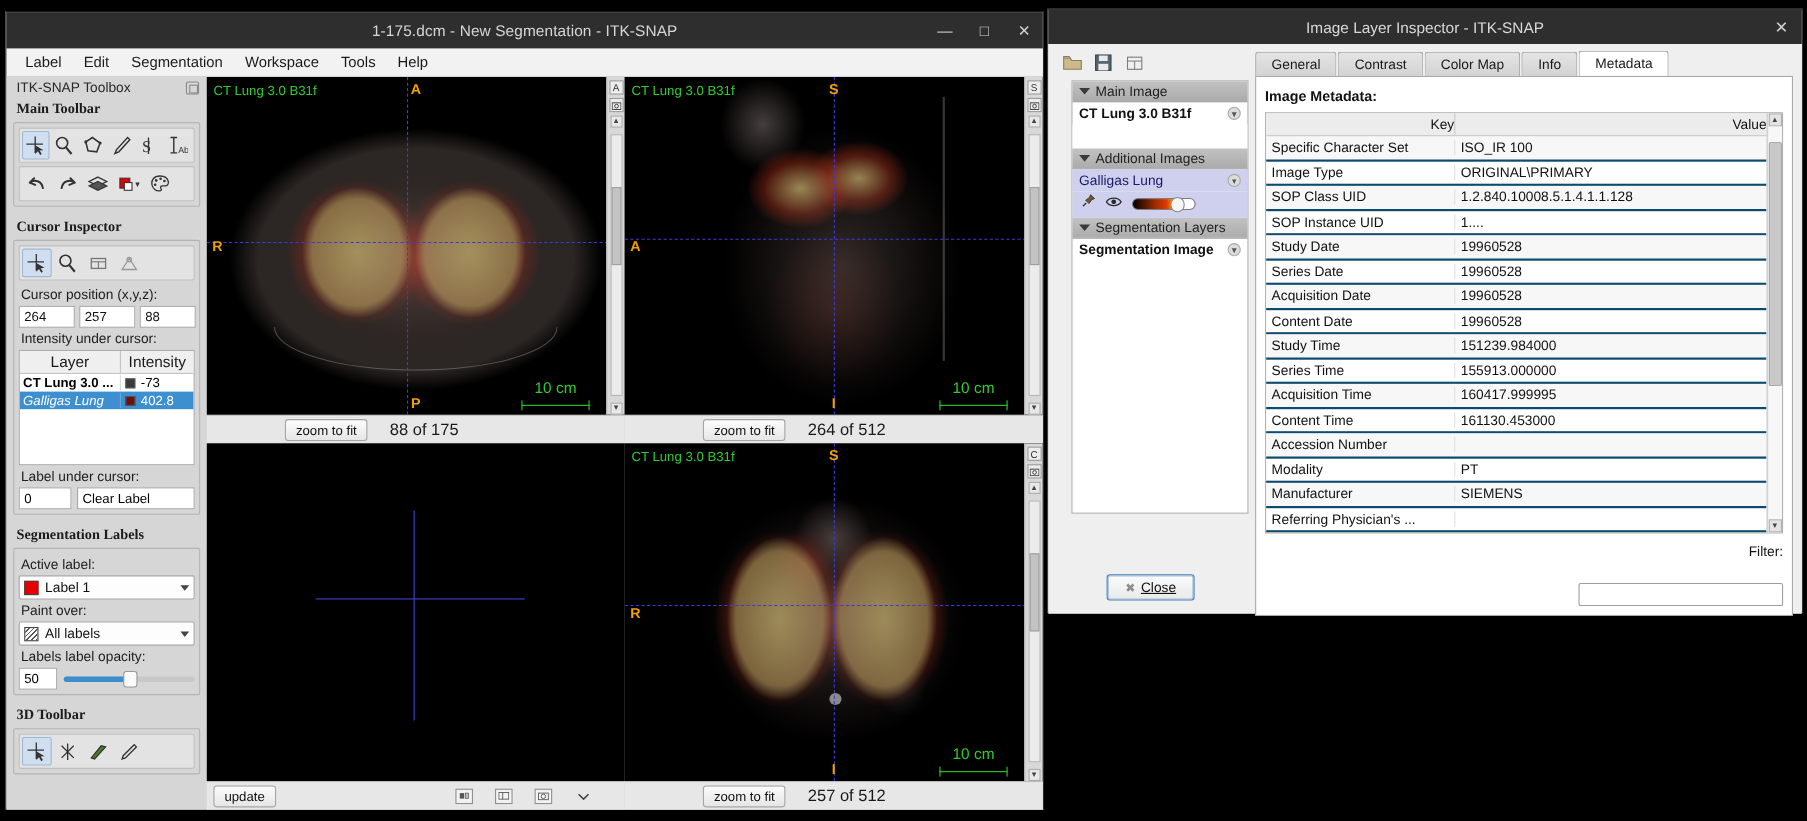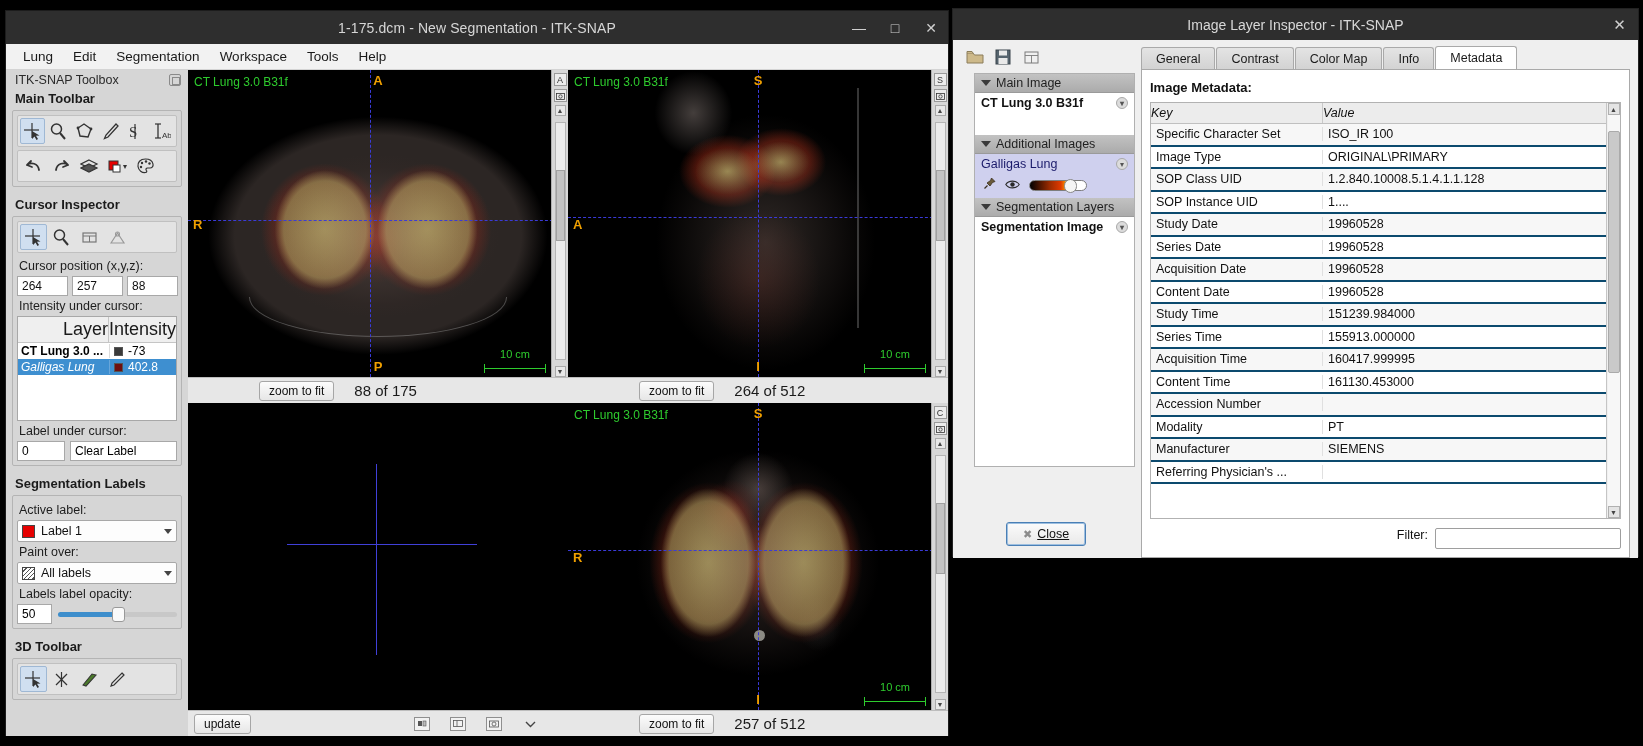--- a/index.html
+++ b/index.html
@@ -35,21 +35,21 @@
 
   
   .toolbox { width: 182px; background: #d6d6d6; padding: 0; position: relative; }
   .tb-header {
     display: flex; align-items: center; justify-content: space-between;
     padding: 3px 7px 2px 9px; font-size: 12.5px; color: #2a2a2a;
   }
   .tb-pop { width: 12px; height: 12px; border: 1px solid #8a8a8a; border-radius: 2px; position: relative; }
   .tb-pop::after { content: ''; position: absolute; left: 2px; top: 2px; width: 6px; height: 6px; border: 1px solid #8a8a8a; }
 
-  .section-title { font-size: 13px; font-weight: bold; color: #1b1b1b; padding: 2px 0 4px 9px; }
+  .section-title { font-size: 13px; font-weight: bold; color: #1b1b1b; padding: 2px 0 4px 9px; font-family: Liberation Serif, serif; }
 
   .panel-box {
     margin: 0 6px 8px 6px; border: 1px solid #b4b4b4; background: #d6d6d6;
     border-radius: 2px; padding: 4px;
   }
   .icon-row {
     display: flex; background: #e3e3e3; border: 1px solid #c0c0c0; border-radius: 2px;
     padding: 2px; gap: 1px; margin-bottom: 3px;
   }
   .icon-row:last-child { margin-bottom: 0; }
@@ -64,21 +64,21 @@
   .coord-row { display: flex; gap: 4px; }
   .coord-in {
     width: 51px; height: 20px; background: #fff; border: 1px solid #a8a8a8;
     font-size: 12px; padding: 0 4px; color: #111; font-family: "Liberation Sans", sans-serif;
   }
   .intens-table {
     background: #fff; border: 1px solid #a8a8a8; height: 105px; width: 100%;
     font-size: 12px; overflow: hidden;
   }
   .it-head { display: flex; background: #efefef; border-bottom: 1px solid #c5c5c5; }
-  .it-head div { padding: 2px 0; text-align: right; color: #1a1a1a; font-size: 18px; }
+  .it-head div { padding: 2px 0; text-align: center; color: #1a1a1a; font-size: 14px; }
   .it-head .c1 { width: 92px; border-right: 1px solid #c5c5c5; }
   .it-head .c2 { flex: 1; }
   .it-row { display: flex; align-items: center; height: 16px; font-size: 12px; }
   .it-row.sel { background: #3e8fd0; color: #fff; }
   .it-row .c1 { width: 92px; padding-left: 3px; border-right: 1px solid #dcdcdc; white-space: nowrap; overflow: hidden; }
   .it-row.sel .c1 { border-right: 1px solid #68a6da; }
   .it-row .c2 { flex: 1; display: flex; align-items: center; gap: 5px; padding-left: 4px; }
   .swatch { width: 9px; height: 9px; display: inline-block; border: 1px solid #555; }
   .bold { font-weight: bold; }
   .ital { font-style: italic; }
@@ -110,21 +110,21 @@
   .vp-canvas { position: relative; flex: 1; background: #000; overflow: hidden; }
   .vp-ol { position: absolute; font-size: 12px; pointer-events: none; }
   .ol-name { left: 6px; top: 5px; color: #2ecc2e; }
   .ol-dir { color: #f0a000; font-weight: bold; font-size: 13px; }
   .dir-t { top: 3px; left: 50%; transform: translateX(-50%); }
   .dir-b { bottom: 3px; left: 50%; transform: translateX(-50%); }
   .dir-l { left: 5px; top: 50%; transform: translateY(-50%); }
   .dir-r { right: 5px; top: 50%; transform: translateY(-50%); }
   .xh-v { position: absolute; top: 0; bottom: 0; width: 0; border-left: 1px dashed #3a3ad8; }
   .xh-h { position: absolute; left: 0; right: 0; height: 0; border-top: 1px dashed #3a3ad8; }
-  .scalebar { position: absolute; right: 22px; bottom: 8px; color: #2ecc2e; font-size: 11px; text-align: center; }
+  .scalebar { position: absolute; right: 32px; bottom: 8px; color: #2ecc2e; font-size: 14px; text-align: center; }
   .scalebar .bar { height: 1px; background: #2ecc2e; margin-top: 8px; position: relative; }
   .scalebar .bar::before, .scalebar .bar::after { content: ''; position: absolute; top: -4px; width: 1px; height: 9px; background: #2ecc2e; }
   .scalebar .bar::before { left: 0; } .scalebar .bar::after { right: 0; }
 
   .vp-sidebar { position: absolute; right: 0; top: 0; bottom: 0; width: 17px; background: #d8d8d8; border-left: 1px solid #b0b0b0; display: flex; flex-direction: column; align-items: center; padding-top: 3px; gap: 3px; }
   .vp-sb-btn { width: 13px; height: 13px; border: 1px solid #9a9a9a; background: #ececec; font-size: 9px; display: flex; align-items: center; justify-content: center; color: #333; cursor: pointer; }
   .vp-scroll { flex: 1; width: 11px; background: #ececec; border: 1px solid #b5b5b5; margin: 3px 0; position: relative; }
   .vp-scroll-thumb { position: absolute; left: 0; right: 0; top: 20%; height: 30%; background: #c3c3c3; border: 1px solid #a0a0a0; }
   .arrow-up, .arrow-dn { width: 11px; height: 11px; background: #e8e8e8; border: 1px solid #aaa; display: flex; align-items: center; justify-content: center; font-size: 7px; color: #444; cursor: pointer; }
 
@@ -172,33 +172,33 @@
   .tab {
     padding: 4px 14px; font-size: 12.5px; background: linear-gradient(#e4e4e4,#d2d2d2);
     border: 1px solid #a9a9a9; border-bottom: none; border-radius: 3px 3px 0 0; cursor: pointer; color: #1a1a1a;
   }
   .tab.active { background: #fff; padding-bottom: 5px; }
   .tab-panel { flex: 1; background: #fff; border: 1px solid #a9a9a9; margin-top: -1px; padding: 10px 8px 8px 8px; display: flex; flex-direction: column; }
   .meta-title { font-size: 13px; font-weight: bold; color: #111; padding-bottom: 7px; }
   .meta-wrap { flex: 1; display: flex; border: 1px solid #b2b2b2; overflow: hidden; }
   .meta-table { flex: 1; font-size: 12.5px; }
   .mt-head { display: flex; background: #ececec; border-bottom: 1px solid #c0c0c0; }
-  .mt-head div { padding: 3px 0; text-align: left; color: #111; font-style: italic; }
+  .mt-head div { padding: 3px 0; text-align: right; color: #111; }
   .mt-k { width: 172px; border-right: 1px solid #c9c9c9; }
   .mt-v { flex: 1; }
   .mt-row { display: flex; height: 22.5px; align-items: center; border-bottom: 2px solid #0c4a6e; }
   .mt-row:nth-child(odd) { background: #f7f7f7; }
   .mt-row .k { width: 172px; padding-left: 5px; border-right: 1px solid #e0e0e0; color: #111; white-space: nowrap; overflow: hidden; }
   .mt-row .v { flex: 1; padding-left: 5px; color: #111; white-space: nowrap; overflow: hidden; }
   .meta-scroll { width: 14px; background: #f0f0f0; border-left: 1px solid #c5c5c5; display: flex; flex-direction: column; align-items: center; }
   .ms-arrow { width: 12px; height: 12px; font-size: 7px; display: flex; align-items: center; justify-content: center; background: #e4e4e4; border: 1px solid #b0b0b0; color: #444; cursor: pointer; }
   .ms-track { flex: 1; width: 12px; background: #f7f7f7; position: relative; }
   .ms-thumb { position: absolute; left: 0; right: 0; top: 4%; height: 62%; background: #c9c9c9; border: 1px solid #aaa; border-radius: 2px; }
 
-  .filter-row { display: flex; align-items: flex-start; justify-content: flex-end; gap: 7px; padding-top: 9px; }
+  .filter-row { display: flex; align-items: flex-end; justify-content: flex-end; gap: 22px; padding-top: 9px; flex-direction: column; }
   .filter-lbl { font-size: 12.5px; color: #111; }
   .filter-in { width: 186px; height: 21px; background: #fff; border: 1px solid #9e9e9e; border-radius: 2px; }
 
   .close-wrap { position: absolute; left: 1005px; top: 521px; }
   .btn-close {
     display: flex; align-items: center; gap: 5px; font-size: 12.5px;
     background: linear-gradient(#fbfbfb,#e9e9e9); border: 1px solid #4a7fb5;
     border-radius: 3px; padding: 4px 16px; cursor: pointer; color: #111;
     box-shadow: 0 0 0 1px #9dbfe0 inset;
   }
@@ -215,21 +215,21 @@
     <div class="titlebar">
       <span class="title">1-175.dcm - New Segmentation - ITK-SNAP</span>
       <div class="win-btns">
         <span class="win-btn">—</span>
         <span class="win-btn">□</span>
         <span class="win-btn">✕</span>
       </div>
     </div>
 
     <div class="menubar">
-      <span class="menu-item">Lung</span>
+      <span class="menu-item">Label</span>
       <span class="menu-item">Edit</span>
       <span class="menu-item">Segmentation</span>
       <span class="menu-item">Workspace</span>
       <span class="menu-item">Tools</span>
       <span class="menu-item">Help</span>
     </div>
 
     <div class="body-area">
 
       <div class="toolbox">

